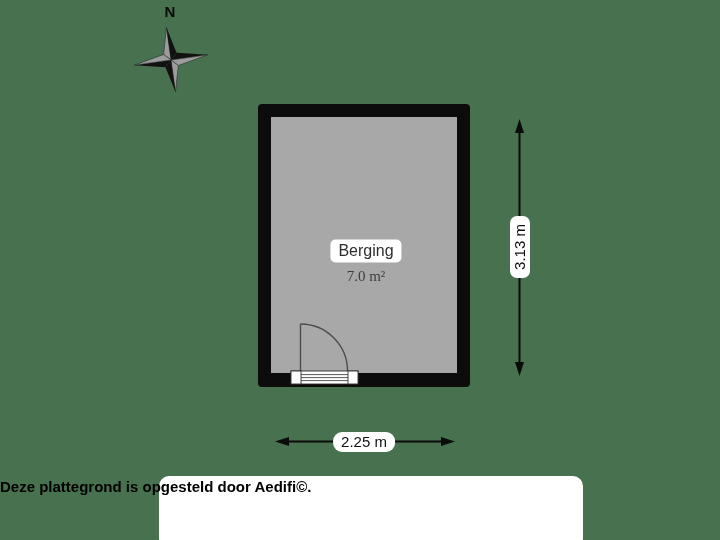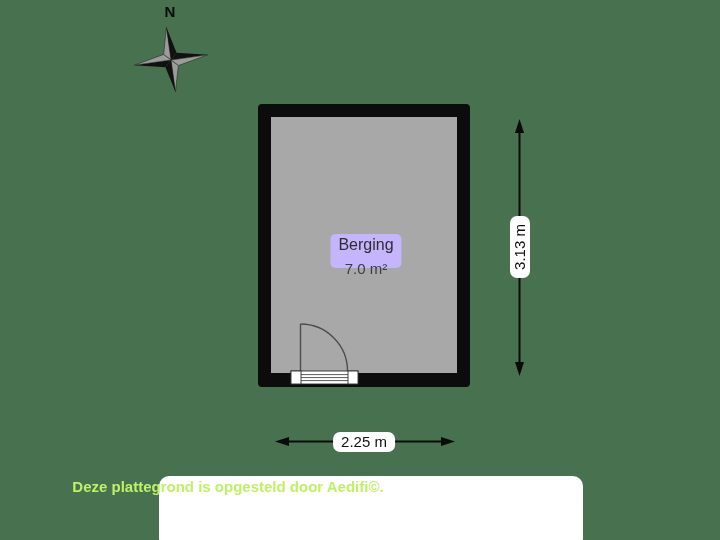--- a/index.html
+++ b/index.html
@@ -25,50 +25,50 @@
     position: absolute; left: 258px; top: 104px; width: 212px; height: 283px;
     background: #0c0c0c; border-radius: 4px;
   }
   .room-inner {
     position: absolute; left: 13px; top: 13px; width: 186px; height: 256px;
     background: #a8a8a8;
   }
   .room-label {
     position: absolute; left: 366px; top: 251px;
     transform: translate(-50%, -50%);
-    background: #c4b5fd; color: #2e2e2e;
-    font-size: 16px; padding: 2px 8px 14px 8px; border-radius: 5px;
+    background: #ffffff; color: #2e2e2e;
+    font-size: 16px; padding: 2px 8px 3px 8px; border-radius: 5px;
     white-space: nowrap;
   }
   .room-area {
-    position: absolute; left: 366px; top: 268px;
+    position: absolute; left: 366px; top: 276px;
     transform: translate(-50%, -50%);
-    color: #3d3d3d; font-size: 15px; white-space: nowrap;
+    color: #3d3d3d; font-size: 15px; white-space: nowrap; font-family: Liberation Serif, serif;
   }
 
   
   .overlay { position: absolute; left: 0; top: 0; pointer-events: none; }
 
   
   .dim-label {
     position: absolute; background: #ffffff; color: #111;
     font-size: 15px; padding: 1px 8px 2px 8px; border-radius: 7px;
     white-space: nowrap; text-align: center;
   }
-  .dim-label.h { left: 364px; top: 442px; transform: translate(-50%, -50%); }
+  .dim-label.h { left: 364px; top: 442px; transform: translate(-50%, -50%); border-radius: 9px; }
   .dim-label.v { left: 520px; top: 247px; transform: translate(-50%, -50%) rotate(-90deg); }
 
   
   .footer {
     position: absolute; left: 159px; top: 476px; width: 424px; height: 72px;
     background: #ffffff; border-radius: 10px;
   }
   .footer-line {
-    position: absolute; left: 16px; width: 424px; text-align: center;
-    font-weight: bold; font-size: 15px; color: #bef264;
+    position: absolute; left: 0; width: 424px; text-align: left;
+    font-weight: bold; font-size: 15px; color: #000000;
   }
   .footer-line.l1 { top: 478px; }
   .footer-line.l2 { top: 511px; }
 </style>
 </head>
 <body>
 
 <div class="stage">
 
   <div class="compass">

